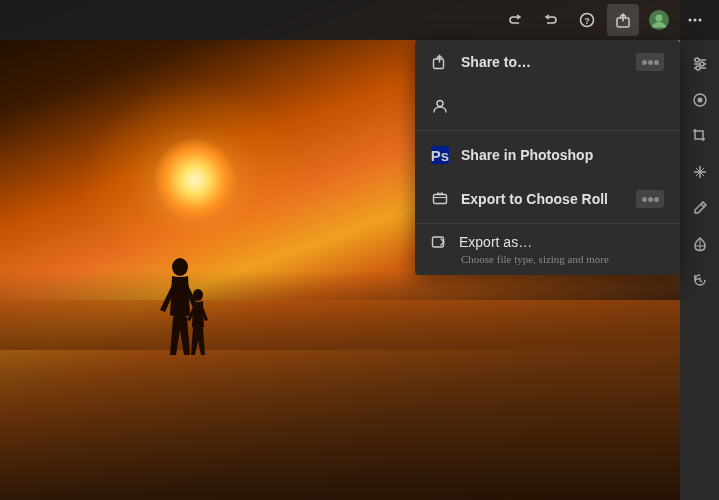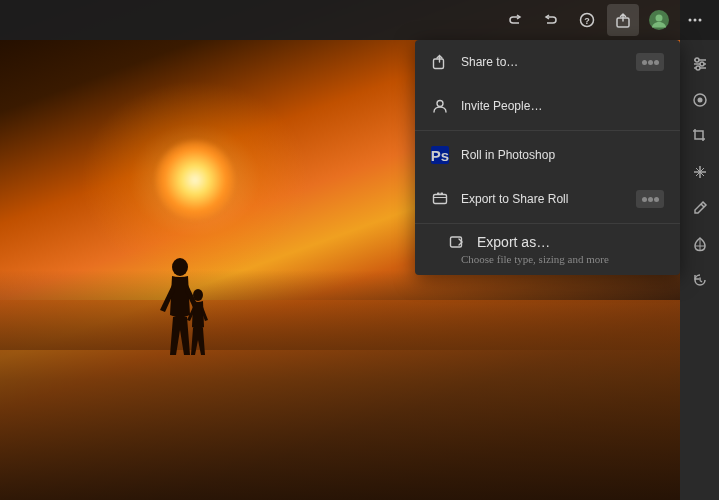--- a/index.html
+++ b/index.html
@@ -172,21 +172,22 @@
       display: flex;
       align-items: center;
       justify-content: center;
       flex-shrink: 0;
       color: #ccc;
       font-size: 15px;
     }
 
     .menu-item .item-label {
       flex: 1;
-      font-size: 12px;
+      font-size: 14px;
+      font-weight: bold;
     }
 
     .menu-item .item-badge {
       width: 28px;
       height: 18px;
       background: #444;
       border-radius: 3px;
       display: flex;
       align-items: center;
       justify-content: center;
@@ -213,21 +214,20 @@
       cursor: pointer;
       color: #e0e0e0;
       gap: 3px;
       position: relative;
     }
 
     .menu-item-sub .sub-row {
       display: flex;
       align-items: flex-start;
       gap: 12px;
-      margin-left: 18px;
     }
 
     .menu-item-sub .sub-label {
       font-size: 14px;
     }
 
     .menu-item-sub .sub-desc {
       font-size: 11px;
       color: #888;
       padding-left: 30px;
@@ -387,41 +387,40 @@
   </div>
 
 
   <div class="menu-item">
     <div class="item-icon">
       <svg width="16" height="16" viewBox="0 0 16 16">
         <circle cx="8" cy="5.5" r="3" stroke="#ccc" stroke-width="1.4" fill="none"></circle>
         <path d="M2 14c0-3 2.7-5 6-5s6 2 6 5" stroke="#ccc" stroke-width="1.4" fill="none" stroke-linecap="round"></path>
       </svg>
     </div>
-    <span class="item-label">Invite People…</span>
   </div>
 
   <div class="menu-divider"></div>
 
   <div class="menu-item">
     <div class="item-icon ps-badge">Ps</div>
-    <span class="item-label">Roll in Photoshop</span>
+    <span class="item-label">Share in Photoshop</span>
   </div>
 
 
   <div class="menu-item">
     <div class="item-icon">
       <svg width="16" height="16" viewBox="0 0 16 16">
         <rect x="1.5" y="3.5" width="13" height="9" rx="1.5" stroke="#ccc" stroke-width="1.4" fill="none"></rect>
         <path d="M1.5 6.5h13" stroke="#ccc" stroke-width="1"></path>
         <rect x="5" y="1.5" width="2.5" height="2.5" rx="0.5" fill="#ccc"></rect>
         <rect x="8.5" y="1.5" width="2.5" height="2.5" rx="0.5" fill="#ccc"></rect>
       </svg>
     </div>
-    <span class="item-label">Export to Share Roll</span>
+    <span class="item-label">Export to Choose Roll</span>
     <div class="item-badge">
       <div class="badge-dot"></div>
       <div class="badge-dot"></div>
       <div class="badge-dot"></div>
     </div>
   </div>
 
 
   <div class="menu-divider"></div>
 

